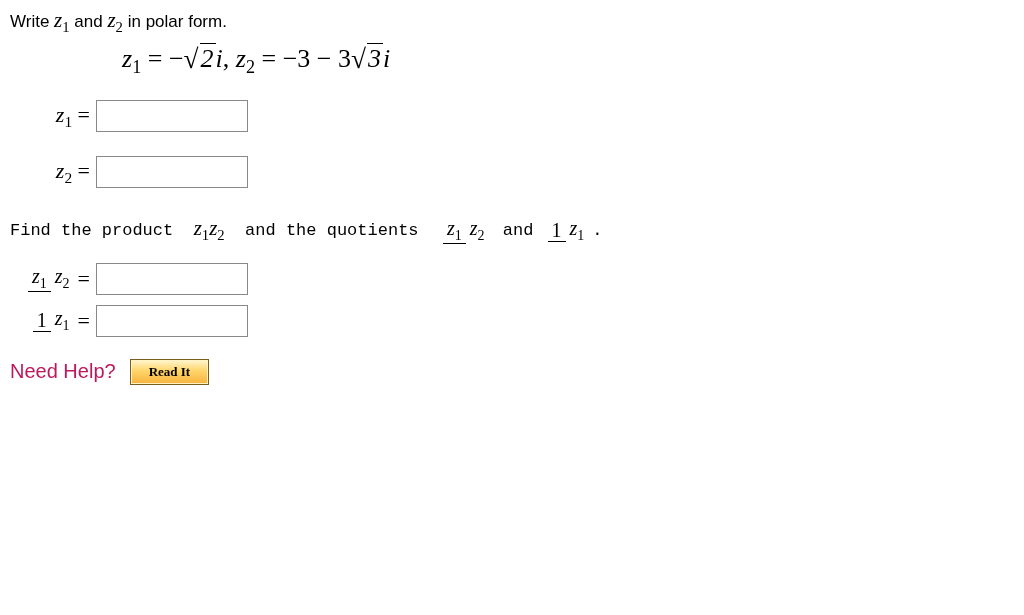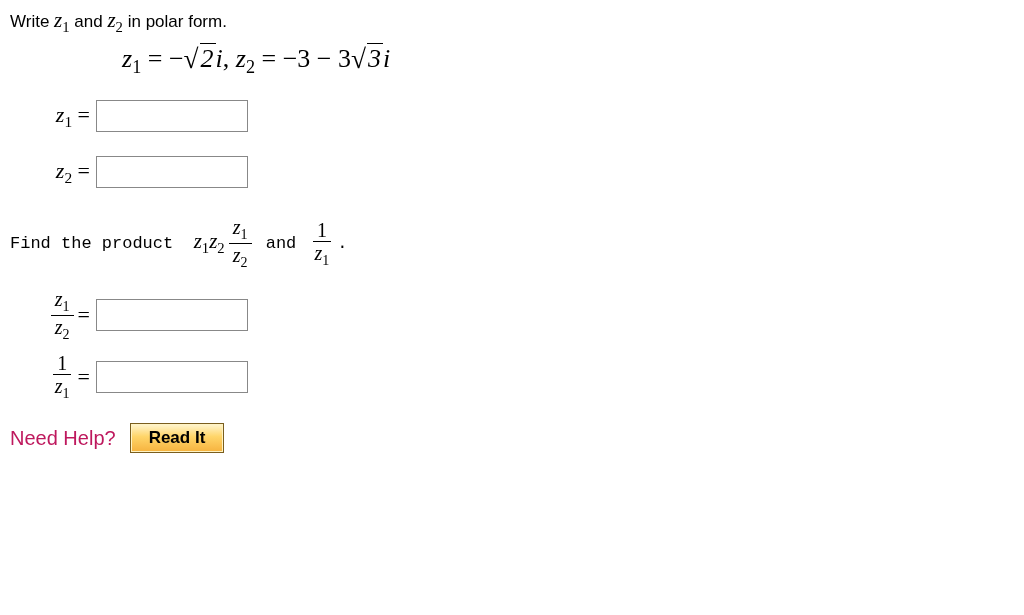--- a/index.html
+++ b/index.html
@@ -46,21 +46,21 @@
   }
   .second-prompt {
     margin: 28px 0 18px 0;
     display: flex;
     align-items: center;
     flex-wrap: wrap;
   }
   .second-prompt .txt { white-space: pre; font-family: Liberation Mono, monospace; }
   .frac {
     display: inline-flex;
-    flex-direction: column;
+    flex-direction: row;
     align-items: center;
     vertical-align: middle;
     font-family: 'Times New Roman', serif;
     font-style: italic;
     font-size: 20px;
     margin: 0 4px;
   }
   .frac .num { border-bottom: 1px solid #000; padding: 0 4px; line-height: 1.1; }
   .frac .den { padding: 0 4px; line-height: 1.1; }
   .expr {
@@ -79,22 +79,22 @@
     align-items: center;
   }
   .help-text {
     color: #be185d;
     font-size: 20px;
     margin-right: 14px;
   }
   .read-btn {
     display: inline-block;
     padding: 4px 18px;
-    font-size: 17px;
-    font-family: Liberation Sans, sans-serif;
+    font-size: 13px;
+    font-family: Liberation Serif, serif;
     font-weight: bold;
     color: #000;
     background: linear-gradient(#fff6d1, #ffd569 45%, #f6b23e);
     border: 1px solid #7a5e1e;
     box-shadow: inset 0 0 0 1px #fff3c4;
     cursor: pointer;
   }
   
   .sqrt {
     display: inline-block;
@@ -133,20 +133,21 @@
 <div class="answer-row">
   <div class="lbl">
     <span><span>z</span><span class="sub">2</span><span class="roman"> = </span></span>
   </div>
   <div class="input-box"></div>
 </div>
 
 <div class="second-prompt">
   <span class="txt">Find the product  </span>
   <span class="expr"><span>z</span><span class="sub">1</span><span>z</span><span class="sub">2</span></span>
+  <span class="txt">  and the quotients  </span>
   <span class="frac">
     <span class="num"><span>z</span><span class="sub">1</span></span>
     <span class="den"><span>z</span><span class="sub">2</span></span>
   </span>
   <span class="txt"> and </span>
   <span class="frac">
     <span class="num roman">1</span>
     <span class="den"><span>z</span><span class="sub">1</span></span>
   </span>
   <span class="txt">.  </span>

